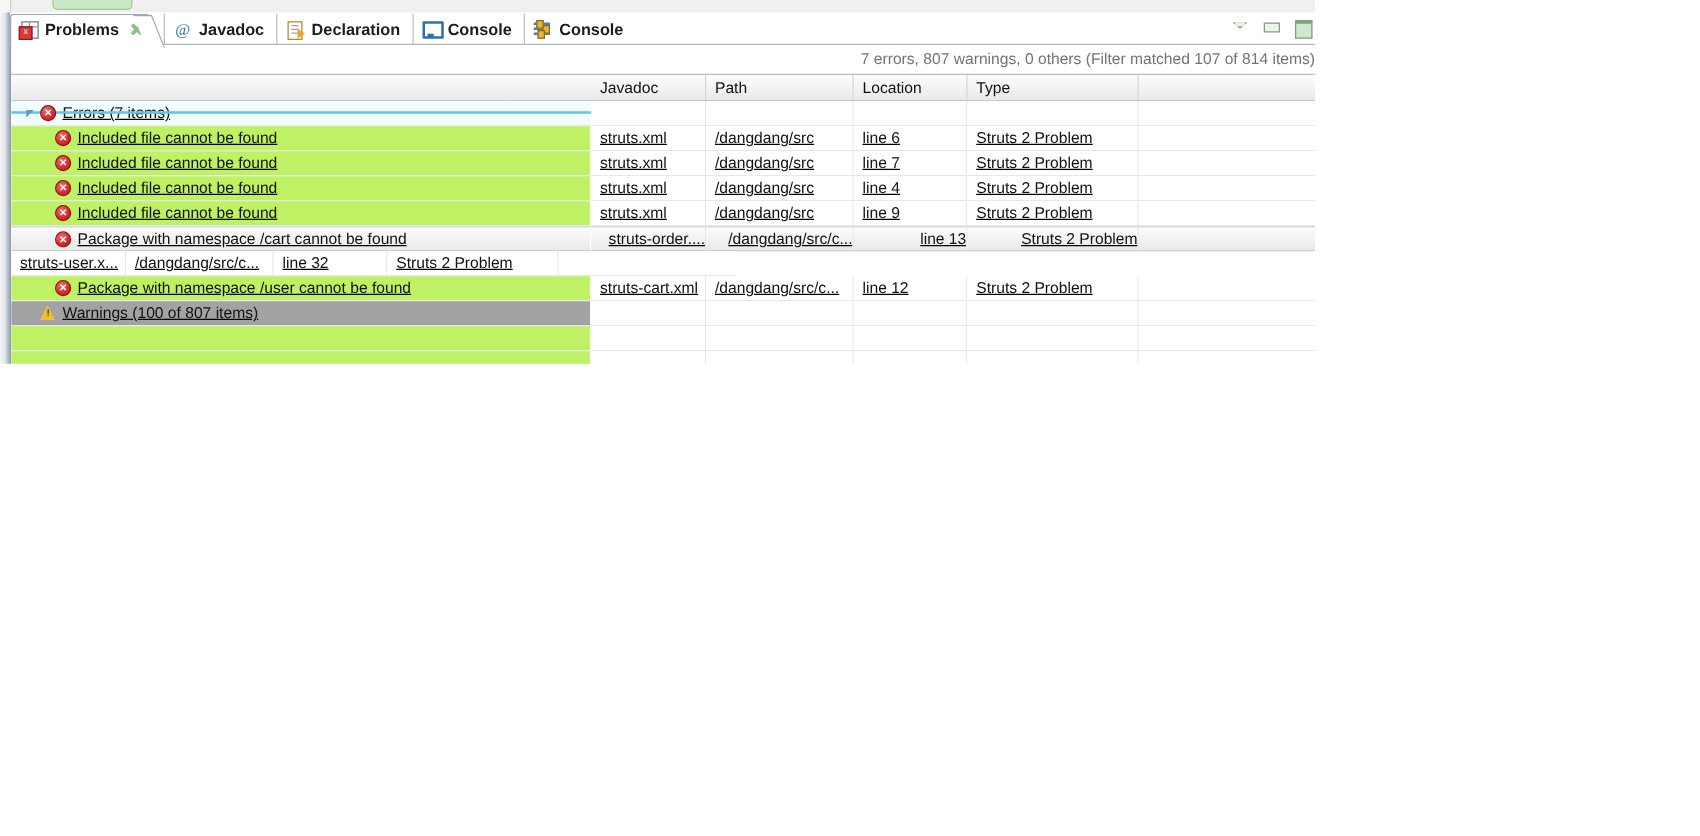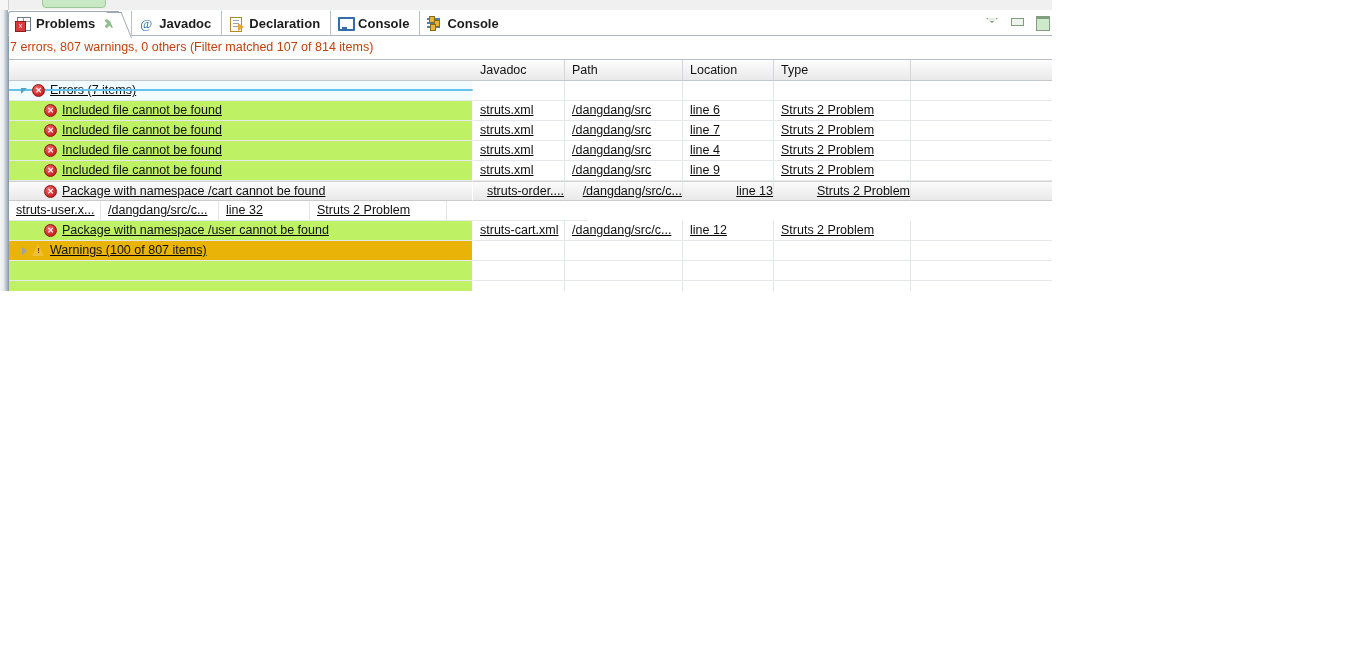--- a/index.html
+++ b/index.html
@@ -236,25 +236,26 @@
     border-top-width:3px;
   }
 
   
   .summary {
     position: absolute;
     left: 9px; top: 27px;
     width: 1043px; height: 20px;
     background: #ffffff;
     font-size: 12.5px;
-    color: #c2410c;
+    color: #737373;
     line-height: 20px;
     padding-left: 1px;
     box-sizing: border-box;
     white-space: nowrap;
+    text-align: right;
   }
 
   
   .table-wrap {
     position: absolute;
     left: 9px; top: 49px;
     width: 1043px;
     height: 232px;
     background: #ffffff;
     border-top: 1px solid #b7bdc4;
@@ -311,21 +312,21 @@
     border-bottom: 1px solid #e6e9ec;
     box-sizing: border-box;
     white-space: nowrap;
     overflow: hidden;
     background: #ffffff;
   }
   
   .trow .td.c-desc { background: #bef264; border-right: 1px solid #ffffff; }
   .trow.group .td.c-desc { background: #f2fbfd; border-right: 1px solid #ffffff; }
   .trow.group .td { background:#ffffff; }
-  .trow.group.warn .td.c-desc { background: #eab308; }
+  .trow.group.warn .td.c-desc { background: #a3a3a3; }
 
   .trow.selected .td {
     background: linear-gradient(to bottom,#fbfbfb 0%, #f2f2f2 50%, #e9e9e9 100%) !important;
     border-top: 1px solid #d2d2d2;
     border-bottom: 1px solid #cccccc;
     text-align: right;
   }
 
   
   .c-desc     { width: 464px; }

